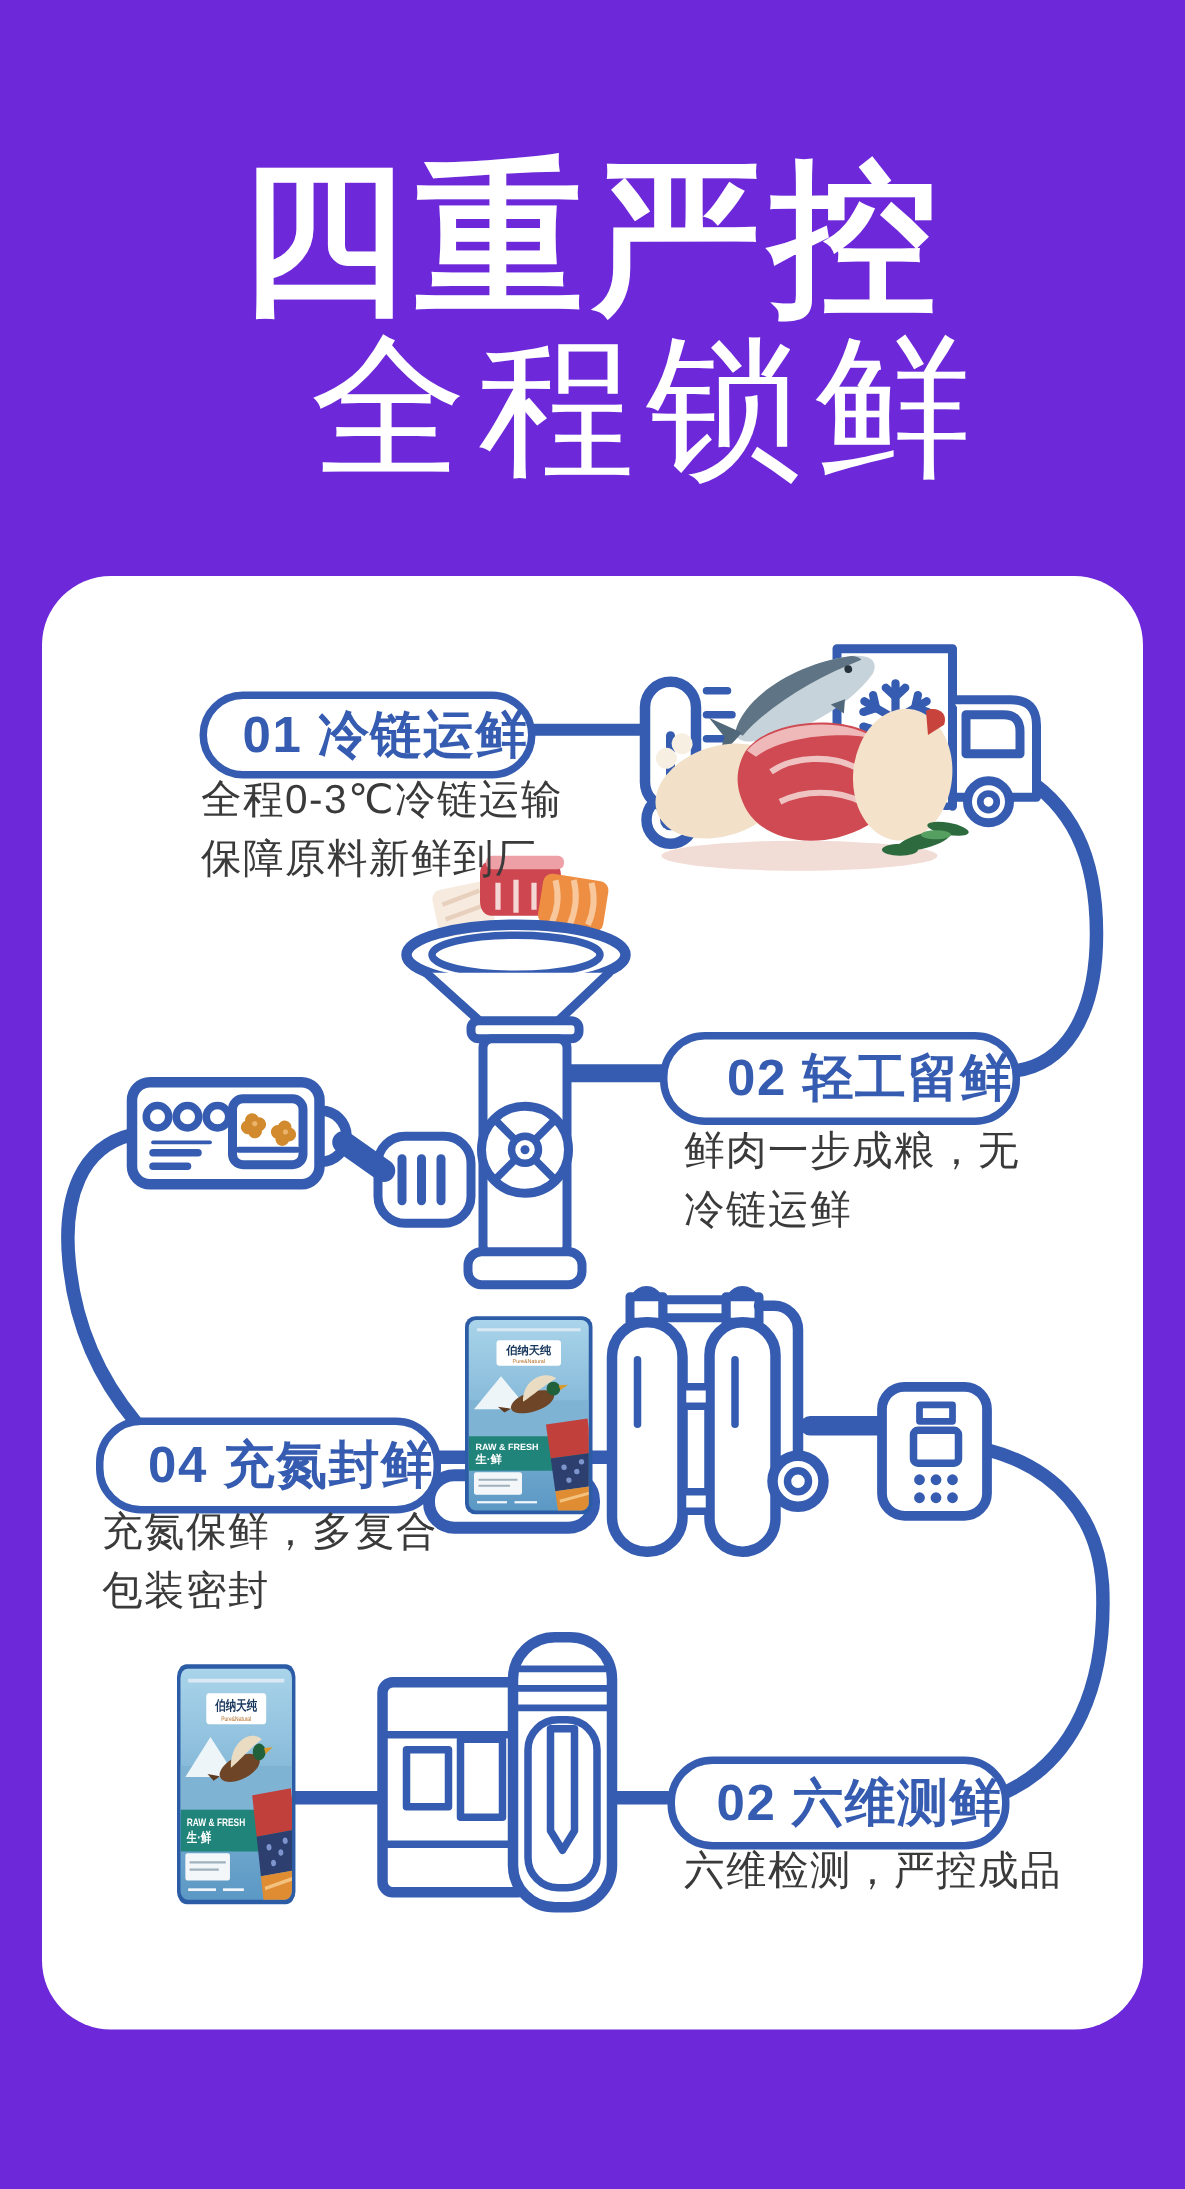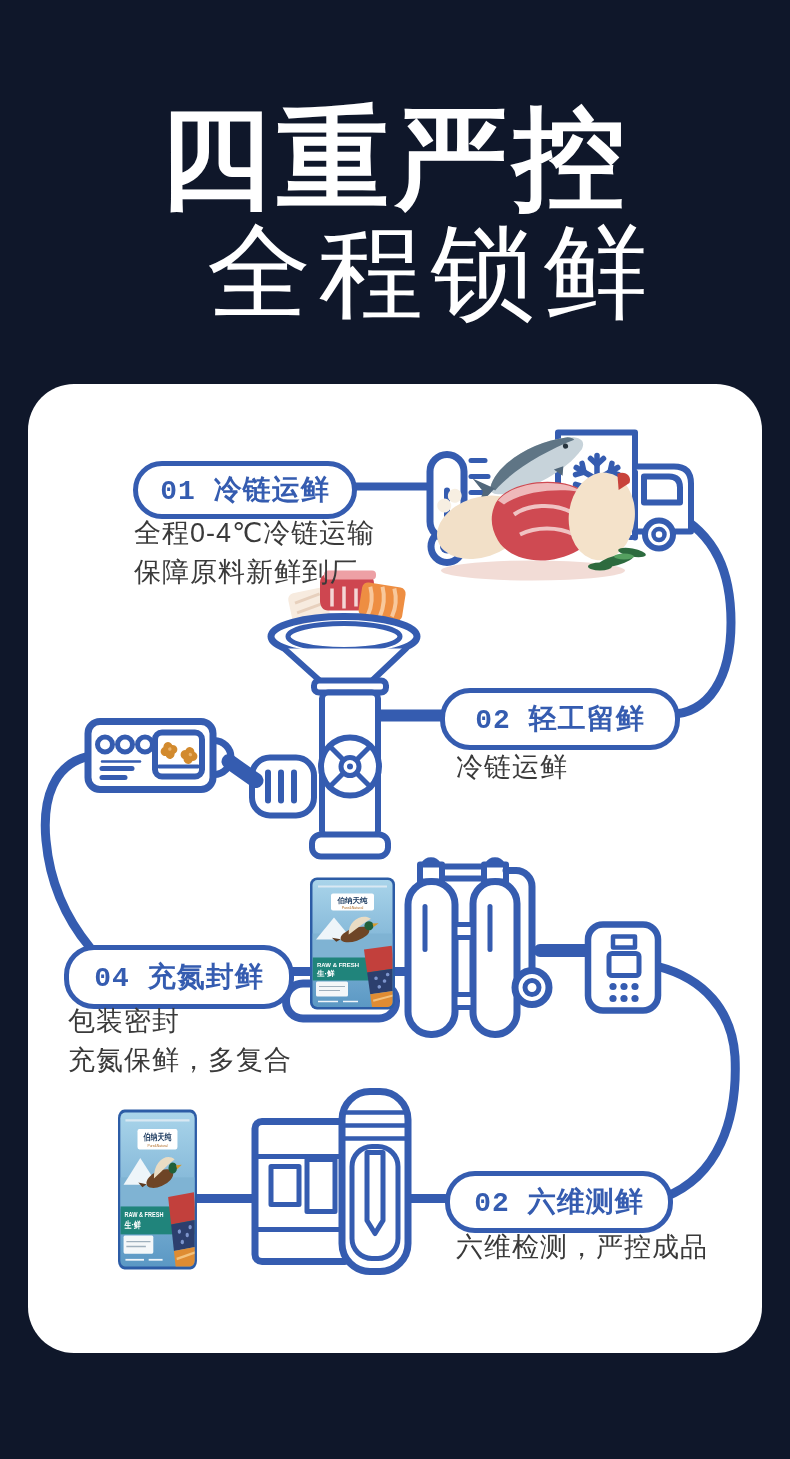--- a/index.html
+++ b/index.html
@@ -1,27 +1,27 @@
 <!DOCTYPE html>
 <html><head>
 <meta charset="utf-8">
 <style>
   html,body{margin:0;padding:0;background:#4062ab;}
-  .page{position:relative;width:790px;height:1459px;background:#0f172a;overflow:hidden;
+  .page{position:relative;width:790px;height:1459px;background:#6d28d9;overflow:hidden;
         font-family:"Liberation Sans","DejaVu Sans",sans-serif;}
   .title1{position:absolute;left:0;top:100px;width:790px;text-align:center;color:#fff;
           font-size:112px;font-weight:900;letter-spacing:6px;line-height:1.05;}
   .title2{position:absolute;left:0;top:218px;width:790px;text-align:center;color:#fff;
           font-size:104px;font-weight:400;letter-spacing:8px;line-height:1.05;margin-left:36px;}
   .card{position:absolute;left:28px;top:384px;width:734px;height:969px;background:#fff;
         border-radius:46px;}
   .art{position:absolute;left:0;top:0;width:734px;height:969px;z-index:1;}
-  .pill{position:absolute;z-index:2;display:flex;align-items:center;justify-content:center;
+  .pill{position:absolute;z-index:2;display:flex;align-items:center;justify-content:flex-end;
         background:#fff;border:5px solid #355cb0;border-radius:30px;color:#355cb0;
-        font-weight:800;font-size:28px;letter-spacing:1px;white-space:nowrap;font-family:Liberation Mono, monospace;}
+        font-weight:800;font-size:34px;letter-spacing:1px;white-space:nowrap;}
   .pill1{left:105px;top:77px;width:214px;height:48px;}
   .pill2{left:412px;top:304px;width:230px;height:52px;}
   .pill3{left:36px;top:561px;width:220px;height:54px;}
   .pill4{left:417px;top:787px;width:218px;height:52px;}
   .desc{position:absolute;z-index:2;color:#3a3a3a;font-size:27px;line-height:39px;
         font-weight:500;letter-spacing:1px;white-space:nowrap;}
   .desc1{left:106px;top:130px;}
   .desc2{left:428px;top:364px;}
   .desc3{left:40px;top:618px;}
   .desc4{left:428px;top:844px;}
@@ -292,28 +292,29 @@
       <span>02 轻工留鲜</span>
     </div>
     <div class="pill pill3">
       <span>04 充氮封鲜</span>
     </div>
     <div class="pill pill4">
       <span>02 六维测鲜</span>
     </div>
 
     <div class="desc desc1">
-      <div>全程0-4℃冷链运输</div>
+      <div>全程0-3℃冷链运输</div>
       <div>保障原料新鲜到厂</div>
     </div>
     <div class="desc desc2">
+      <div>鲜肉一步成粮，无</div>
       <div>冷链运鲜</div>
     </div>
     <div class="desc desc3">
+      <div>充氮保鲜，多复合</div>
       <div>包装密封</div>
-      <div>充氮保鲜，多复合</div>
     </div>
     <div class="desc desc4">
       <div>六维检测，严控成品</div>
     </div>
 
   </div>
 </div>
 
 </body></html>

